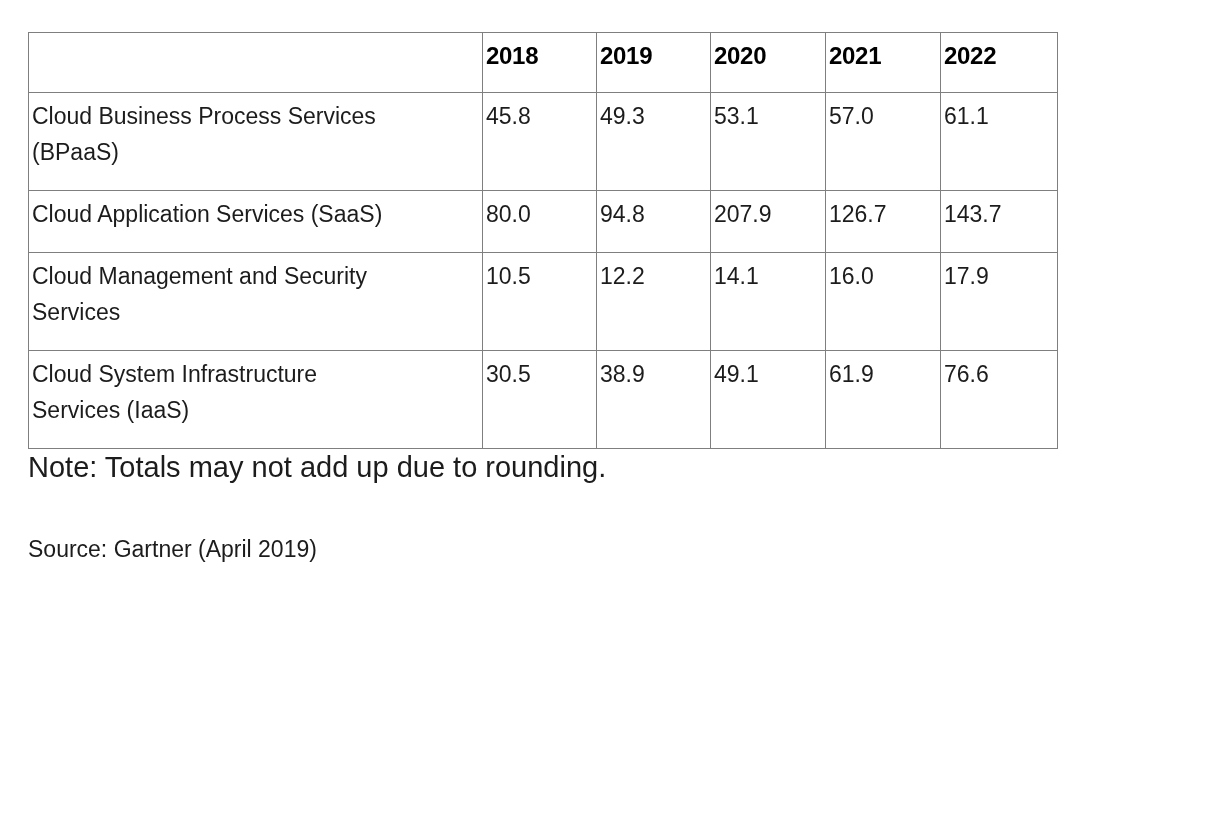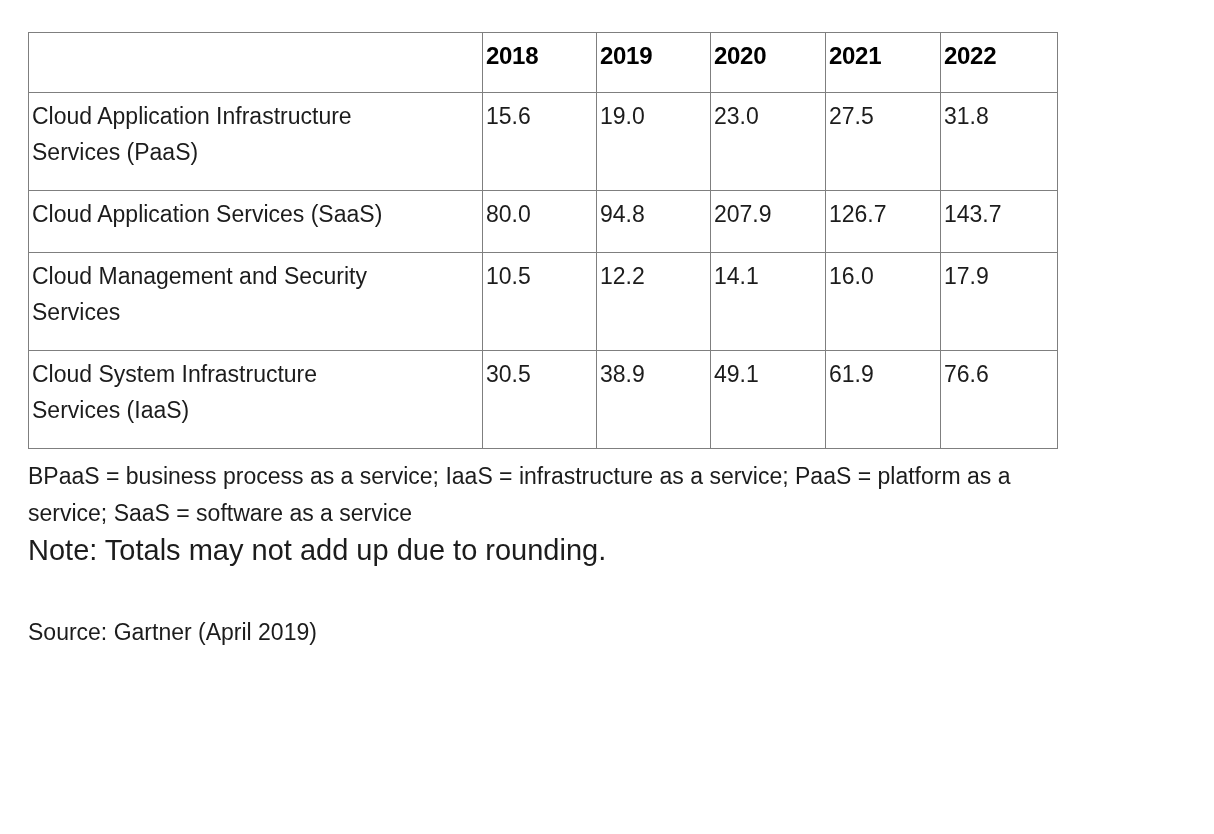--- a/index.html
+++ b/index.html
@@ -99,27 +99,27 @@
         <th></th>
         <th>2018</th>
         <th>2019</th>
         <th>2020</th>
         <th>2021</th>
         <th>2022</th>
       </tr>
     </thead>
     <tbody>
       <tr>
-        <td class="label-cell">Cloud Application Infrastructure
-Services (PaaS)</td>
-        <td>15.6</td>
-        <td>19.0</td>
-        <td>23.0</td>
-        <td>27.5</td>
-        <td>31.8</td>
+        <td class="label-cell">Cloud Business Process Services
+(BPaaS)</td>
+        <td>45.8</td>
+        <td>49.3</td>
+        <td>53.1</td>
+        <td>57.0</td>
+        <td>61.1</td>
       </tr>
       <tr>
         <td class="label-cell">Cloud Application Services (SaaS)</td>
         <td>80.0</td>
         <td>94.8</td>
         <td>207.9</td>
         <td>126.7</td>
         <td>143.7</td>
       </tr>
       <tr>
@@ -136,20 +136,18 @@
 Services (IaaS)</td>
         <td>30.5</td>
         <td>38.9</td>
         <td>49.1</td>
         <td>61.9</td>
         <td>76.6</td>
       </tr>
     </tbody>
   </table>
 
-  <div class="footnotes">BPaaS = business process as a service; IaaS = infrastructure as a service; PaaS = platform as a
-service; SaaS = software as a service</div>
 
   <div class="footnote-note">Note: Totals may not add up due to rounding.</div>
 
   <div class="source-line">Source: Gartner (April 2019)</div>
 
 </div>
 
 </body></html>

